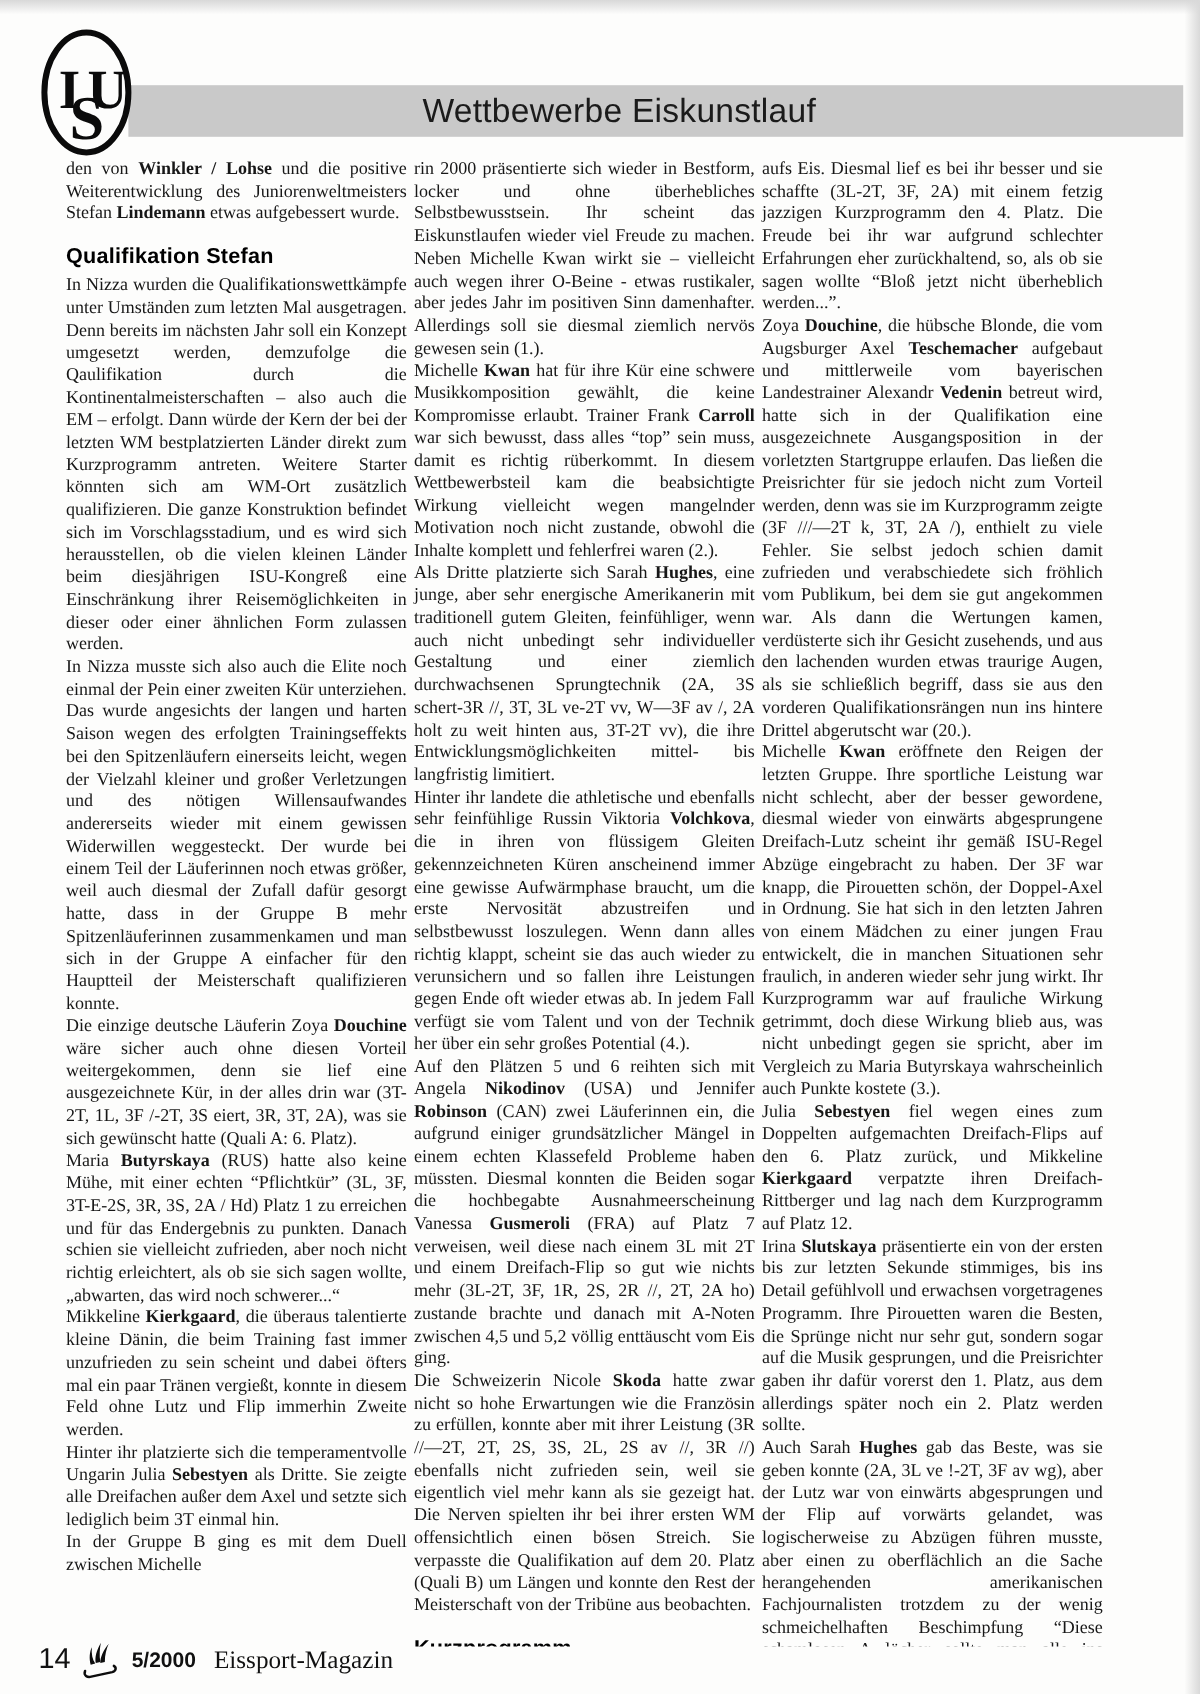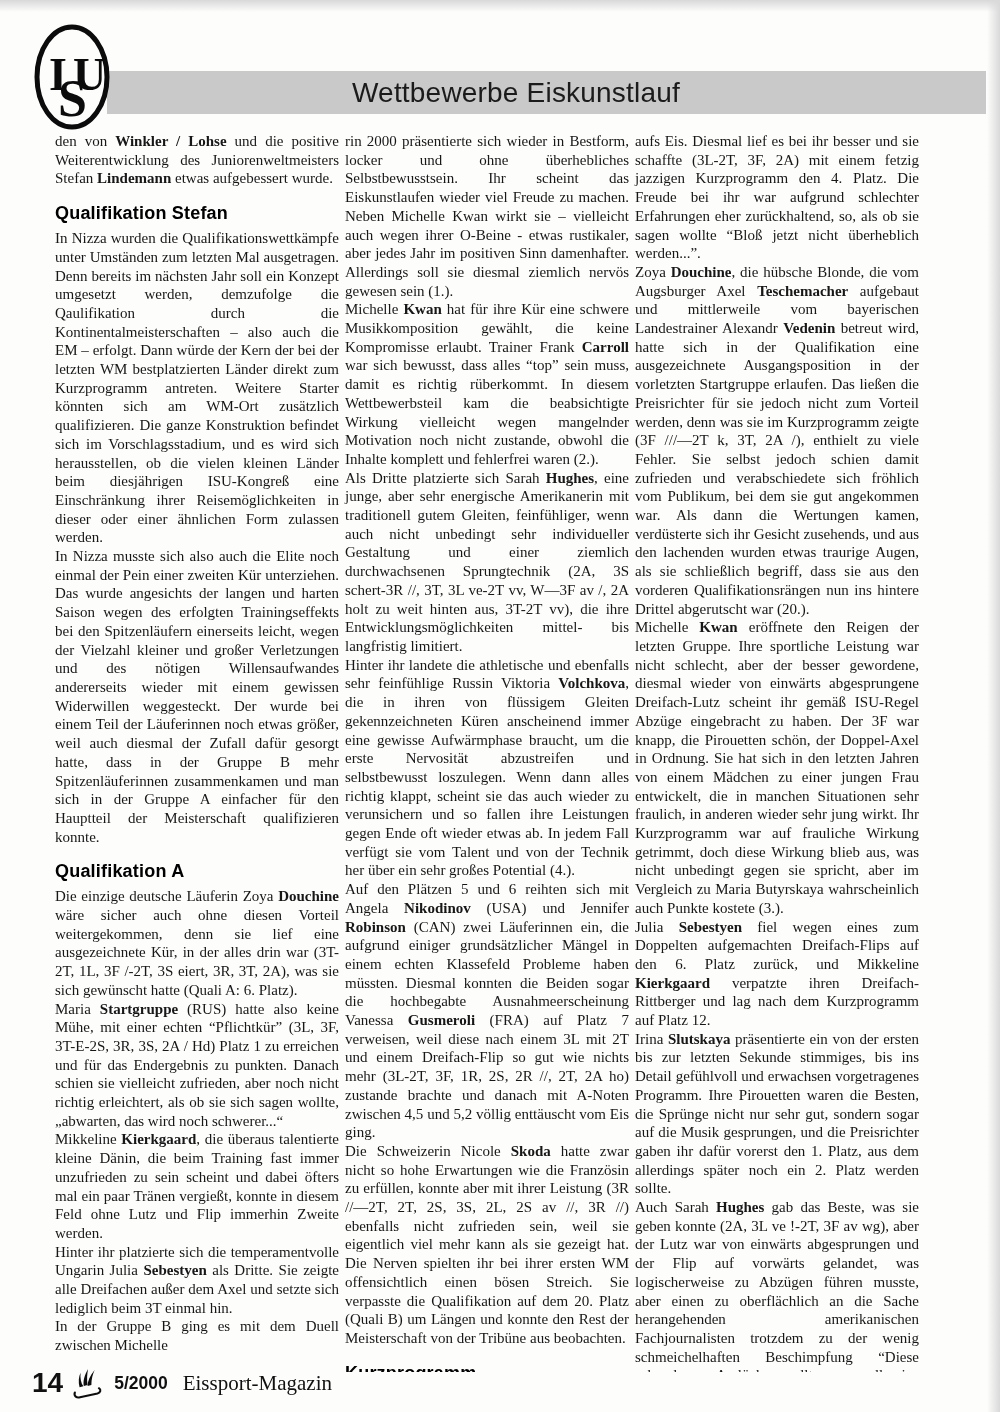--- a/index.html
+++ b/index.html
@@ -39,21 +39,21 @@
   .col h3 {
     font-family:"Liberation Sans", sans-serif; font-size:18px; line-height:22px;
     margin:14px 0 5px; color:#000; letter-spacing:0.2px;
   }
   .col b { font-weight:bold; }
   .footer {
     position:absolute; left:32px; top:1364px; height:38px;
     display:flex; align-items:center;
     font-family:"Liberation Sans", sans-serif; color:#111;
   }
-  .footer .pnum  { font-size:28px; font-weight:bold; }
+  .footer .pnum  { font-size:24px; font-weight:normal; }
   .footer .skate { margin:2px 8px 0 9px; }
   .footer .issue { font-size:17.5px; font-weight:bold; margin-right:15px; }
   .footer .mag   { font-size:21px;font-family:Liberation Serif, serif; }
 </style>
 </head>
 <body>
 
 <div class="page">
 
   <div class="scan-top"></div>
@@ -70,23 +70,22 @@
       <text x="25" y="92" font-family="Liberation Serif, serif" font-weight="bold" font-size="52" fill="#0b0b0b">S</text>
     </svg>
   </div>
 
   <div class="content">
     <div class="col" lang="de">
         <p><span>den von </span><b>Winkler / Lohse</b><span> und die positive Weiterentwicklung des Juniorenweltmeisters Stefan </span><b>Lindemann</b><span> etwas aufgebessert wurde.</span></p>
         <h3>Qualifikation Stefan</h3>
         <p><span>In Nizza wurden die Qualifikationswettkämpfe unter Umständen zum letzten Mal ausgetragen. Denn bereits im nächsten Jahr soll ein Konzept umgesetzt werden, demzufolge die Qaulifikation durch die Kontinentalmeisterschaften – also auch die EM – erfolgt. Dann würde der Kern der bei der letzten WM bestplatzierten Länder direkt zum Kurzprogramm antreten. Weitere Starter könnten sich am WM-Ort zusätzlich qualifizieren. Die ganze Konstruktion befindet sich im Vorschlagsstadium, und es wird sich herausstellen, ob die vielen kleinen Länder beim diesjährigen ISU-Kongreß eine Einschränkung ihrer Reisemöglichkeiten in dieser oder einer ähnlichen Form zulassen werden.</span></p>
         <p><span>In Nizza musste sich also auch die Elite noch einmal der Pein einer zweiten Kür unterziehen. Das wurde angesichts der langen und harten Saison wegen des erfolgten Trainingseffekts bei den Spitzenläufern einerseits leicht, wegen der Vielzahl kleiner und großer Verletzungen und des nötigen Willensaufwandes andererseits wieder mit einem gewissen Widerwillen weggesteckt. Der wurde bei einem Teil der Läuferinnen noch etwas größer, weil auch diesmal der Zufall dafür gesorgt hatte, dass in der Gruppe B mehr Spitzenläuferinnen zusammenkamen und man sich in der Gruppe A einfacher für den Hauptteil der Meisterschaft qualifizieren konnte.</span></p>
-        <h3>Qualifikation A</h3>
         <p><span>Die einzige deutsche Läuferin Zoya </span><b>Douchine</b><span> wäre sicher auch ohne diesen Vorteil weitergekommen, denn sie lief eine ausgezeichnete Kür, in der alles drin war (3T-2T, 1L, 3F /-2T, 3S eiert, 3R, 3T, 2A), was sie sich gewünscht hatte (Quali A: 6. Platz).</span></p>
-        <p><span>Maria </span><b>Startgruppe</b><span> (RUS) hatte also keine Mühe, mit einer echten “Pflichtkür” (3L, 3F, 3T-E-2S, 3R, 3S, 2A / Hd) Platz 1 zu erreichen und für das Endergebnis zu punkten. Danach schien sie vielleicht zufrieden, aber noch nicht richtig erleichtert, als ob sie sich sagen wollte, „abwarten, das wird noch schwerer...“</span></p>
+        <p><span>Maria </span><b>Butyrskaya</b><span> (RUS) hatte also keine Mühe, mit einer echten “Pflichtkür” (3L, 3F, 3T-E-2S, 3R, 3S, 2A / Hd) Platz 1 zu erreichen und für das Endergebnis zu punkten. Danach schien sie vielleicht zufrieden, aber noch nicht richtig erleichtert, als ob sie sich sagen wollte, „abwarten, das wird noch schwerer...“</span></p>
         <p><span>Mikkeline </span><b>Kierkgaard</b><span>, die überaus talentierte kleine Dänin, die beim Training fast immer unzufrieden zu sein scheint und dabei öfters mal ein paar Tränen vergießt, konnte in diesem Feld ohne Lutz und Flip immerhin Zweite werden.</span></p>
         <p><span>Hinter ihr platzierte sich die temperamentvolle Ungarin Julia </span><b>Sebestyen</b><span> als Dritte. Sie zeigte alle Dreifachen außer dem Axel und setzte sich lediglich beim 3T einmal hin.</span></p>
         <p><span>In der Gruppe B ging es mit dem Duell zwischen Michelle </span></p>
       </div>
     <div class="col" lang="de">
         <p><span>rin 2000 präsentierte sich wieder in Bestform, locker und ohne überhebliches Selbstbewusstsein. Ihr scheint das Eiskunstlaufen wieder viel Freude zu machen. Neben Michelle Kwan wirkt sie – vielleicht auch wegen ihrer O-Beine - etwas rustikaler, aber jedes Jahr im positiven Sinn damenhafter. Allerdings soll sie diesmal ziemlich nervös gewesen sein (1.).</span></p>
         <p><span>Michelle </span><b>Kwan</b><span> hat für ihre Kür eine schwere Musikkomposition gewählt, die keine Kompromisse erlaubt. Trainer Frank </span><b>Carroll</b><span> war sich bewusst, dass alles “top” sein muss, damit es richtig rüberkommt. In diesem Wettbewerbsteil kam die beabsichtigte Wirkung vielleicht wegen mangelnder Motivation noch nicht zustande, obwohl die Inhalte komplett und fehlerfrei waren (2.).</span></p>
         <p><span>Als Dritte platzierte sich Sarah </span><b>Hughes</b><span>, eine junge, aber sehr energische Amerikanerin mit traditionell gutem Gleiten, feinfühliger, wenn auch nicht unbedingt sehr individueller Gestaltung und einer ziemlich durchwachsenen Sprungtechnik (2A, 3S schert-3R //, 3T, 3L ve-2T vv, W—3F av /, 2A holt zu weit hinten aus, 3T-2T vv), die ihre Entwicklungsmöglichkeiten mittel- bis langfristig limitiert.</span></p>
         <p><span>Hinter ihr landete die athletische und ebenfalls sehr feinfühlige Russin Viktoria </span><b>Volchkova</b><span>, die in ihren von flüssigem Gleiten gekennzeichneten Küren anscheinend immer eine gewisse Aufwärmphase braucht, um die erste Nervosität abzustreifen und selbstbewusst loszulegen. Wenn dann alles richtig klappt, scheint sie das auch wieder zu verunsichern und so fallen ihre Leistungen gegen Ende oft wieder etwas ab. In jedem Fall verfügt sie vom Talent und von der Technik her über ein sehr großes Potential (4.).</span></p>
         <p><span>Auf den Plätzen 5 und 6 reihten sich mit Angela </span><b>Nikodinov</b><span> (USA) und Jennifer </span><b>Robinson</b><span> (CAN) zwei Läuferinnen ein, die aufgrund einiger grundsätzlicher Mängel in einem echten Klassefeld Probleme haben müssten. Diesmal konnten die Beiden sogar die hochbegabte Ausnahmeerscheinung Vanessa </span><b>Gusmeroli</b><span> (FRA) auf Platz 7 verweisen, weil diese nach einem 3L mit 2T und einem Dreifach-Flip so gut wie nichts mehr (3L-2T, 3F, 1R, 2S, 2R //, 2T, 2A ho) zustande brachte und danach mit A-Noten zwischen 4,5 und 5,2 völlig enttäuscht vom Eis ging.</span></p>

